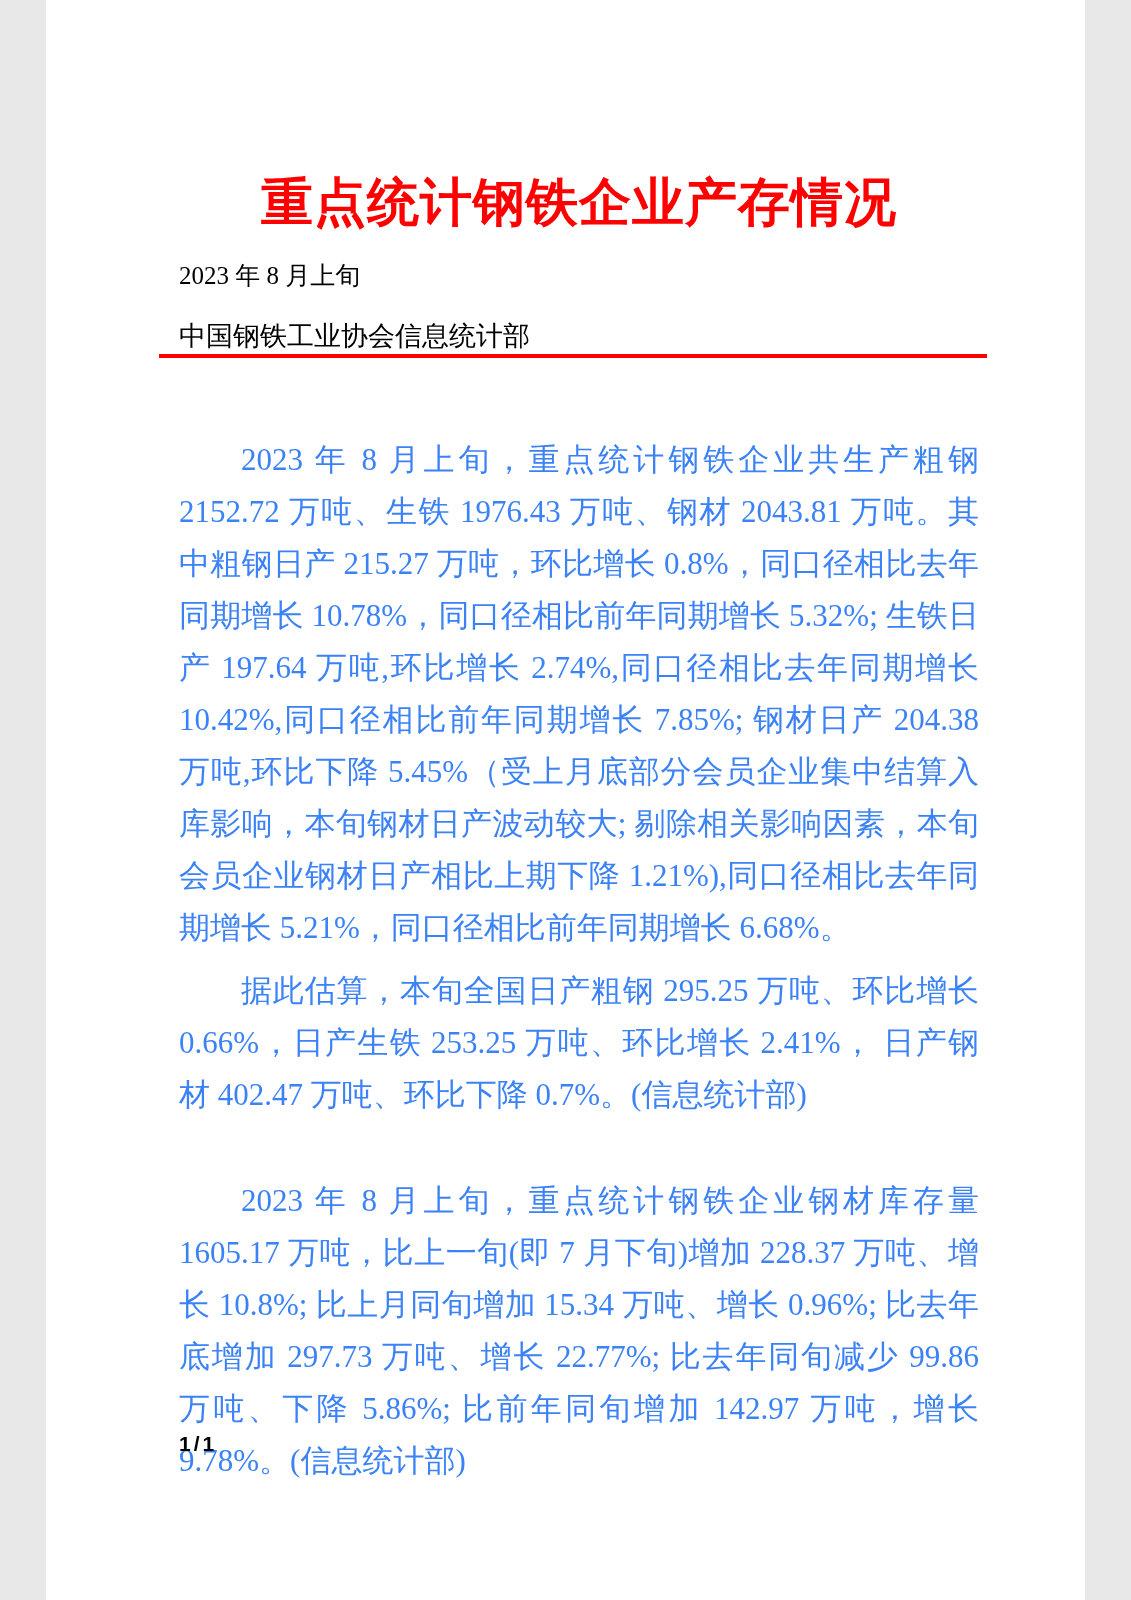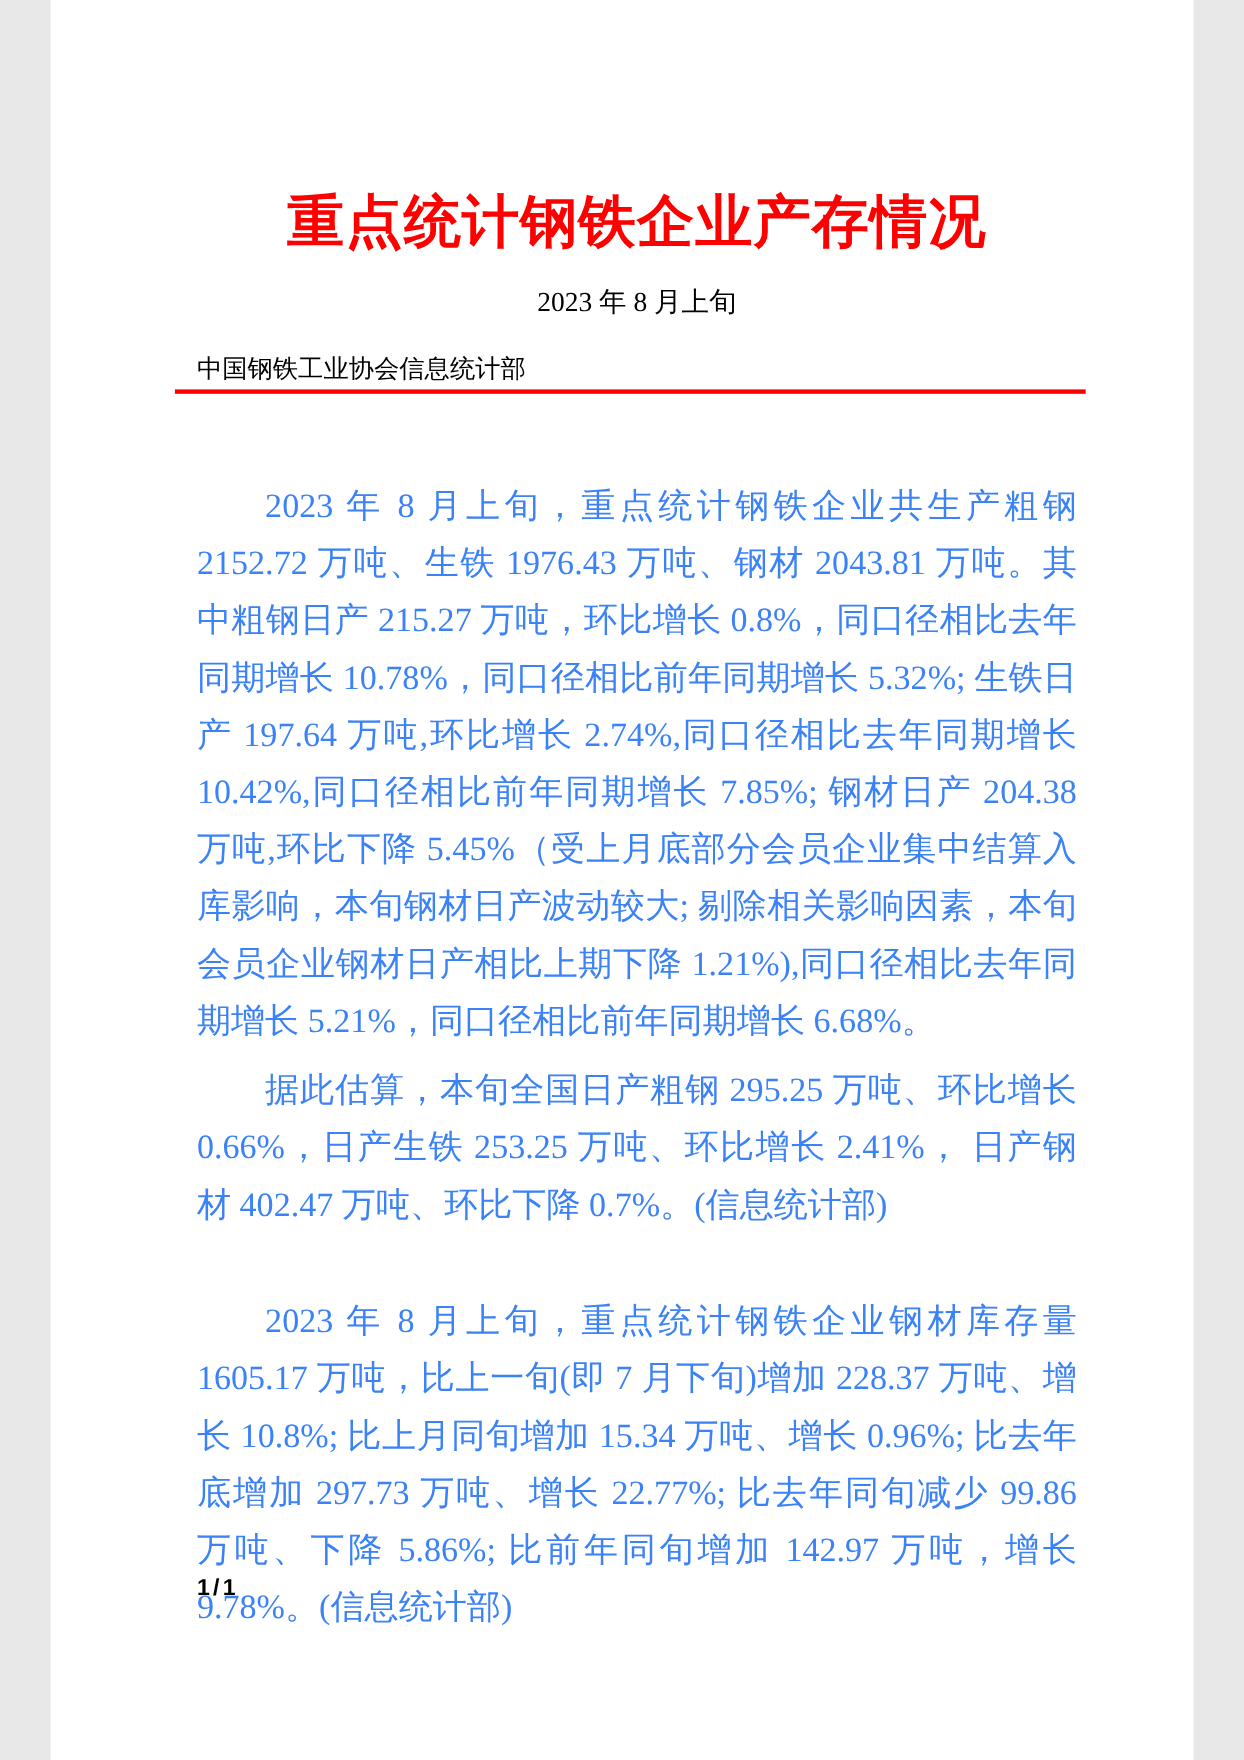--- a/index.html
+++ b/index.html
@@ -25,28 +25,27 @@
     font-family: "Liberation Sans", "DejaVu Sans", sans-serif;
     font-weight: bold;
     font-size: 52px;
     line-height: 60px;
     letter-spacing: 1px;
     color: #fe0000;
     white-space: nowrap;
   }
   .doc-subtitle {
     margin-top: 28px;
-    text-align: center;
     font-size: 25px;
     line-height: 32px;
     color: #000000;
   }
   .department {
     margin-top: 28px;
-    font-size: 23px;
+    font-size: 27px;
     line-height: 32px;
     color: #000000;
   }
   .red-rule {
     margin-top: 2px;
     margin-left: -20px;
     width: 828px;
     height: 4px;
     background: #ff0000;
   }

